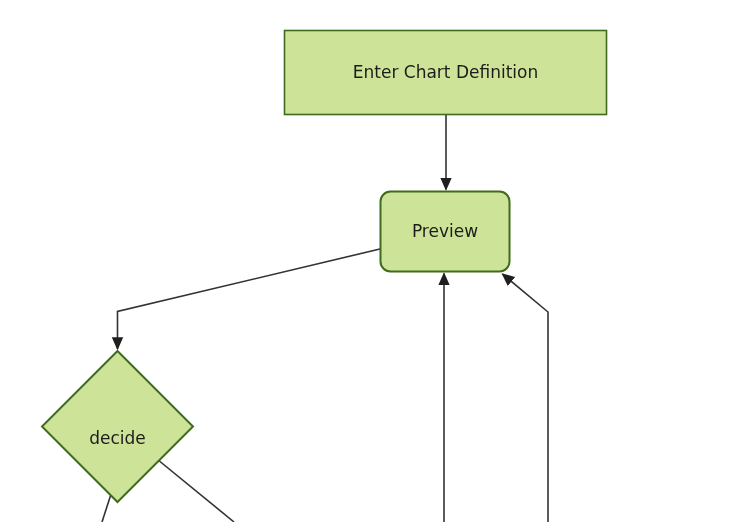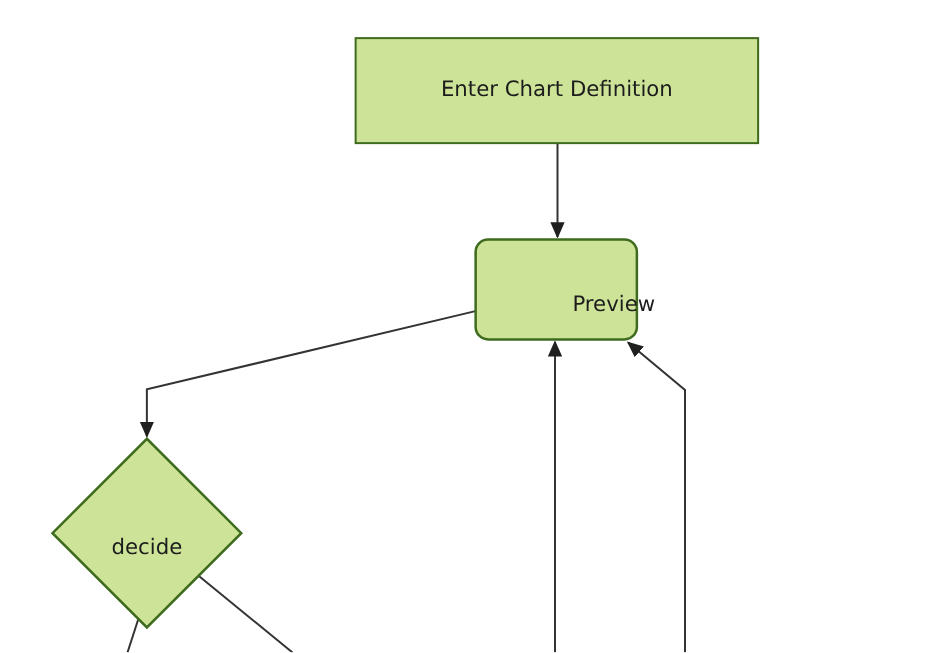--- a/index.html
+++ b/index.html
@@ -48,21 +48,21 @@
     align-items: center;
     justify-content: center;
     text-align: center;
     color: var(--text, #1c1c1c);
     font-size: 17px;
     line-height: 1.2;
     pointer-events: none;
     white-space: nowrap;
   }
   .label-enter   { left: 284px; top: 30px;  width: 323px; height: 85px; }
-  .label-preview { left: 380px; top: 204px; width: 130px; height: 81px; margin-left: 46px; }
+  .label-preview { left: 380px; top: 191px; width: 130px; height: 81px; }
   .label-decide  { left: 42px;  top: 363px; width: 151px; height: 151px; }
 </style>
 </head>
 <body>
 
 <div class="screenshot">
 
   <svg class="flow-svg" viewBox="0 0 740 522" aria-hidden="true">
     <defs>
       <marker id="arrow" viewBox="0 0 10 10" refX="9" refY="5" markerWidth="13" markerHeight="13" markerUnits="userSpaceOnUse" orient="auto">

